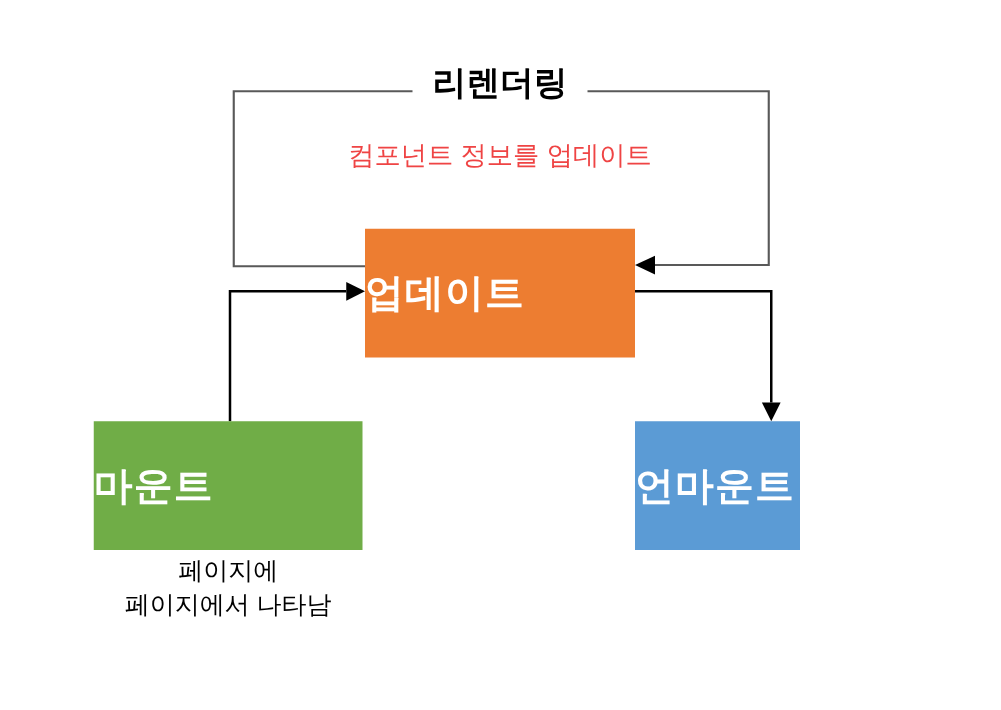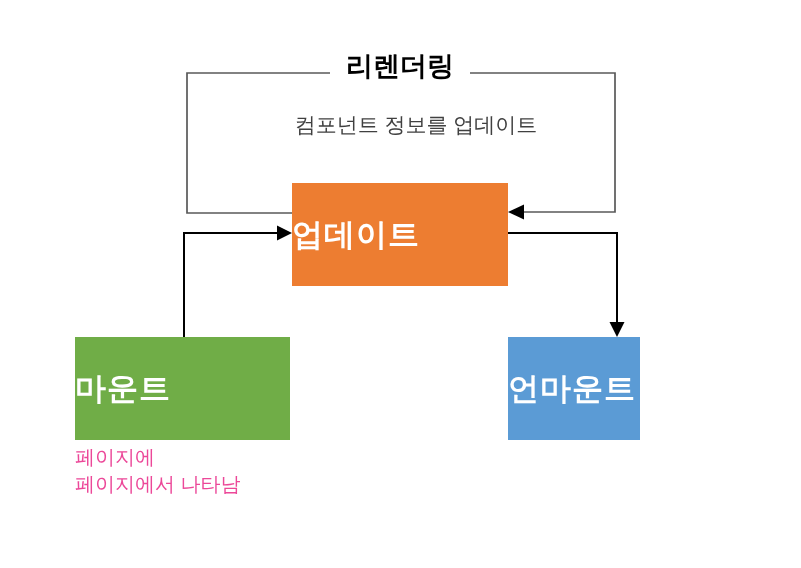--- a/index.html
+++ b/index.html
@@ -50,32 +50,31 @@
     white-space: nowrap;
     line-height: 1.3;
   }
 
   .loop-caption {
     position: absolute;
     left: 400px;
     top: 112px;
     transform: translateX(-50%);
     font-size: 21px;
-    color: #404040;
+    color: #ef4444;
     white-space: nowrap;
     line-height: 1.25;
-    margin-left: 16px;
   }
 
   .box-caption {
     position: absolute;
     top: 444px;
-    text-align: left;
+    text-align: center;
     font-size: 20px;
-    color: #ec4899;
+    color: #000000;
     line-height: 27px;
   }
   .caption-mount   { left: 75px;  width: 215px; }
   .caption-unmount { left: 508px; width: 217px; }
 </style>
 </head>
 <body>
 
 <div class="canvas">
 

